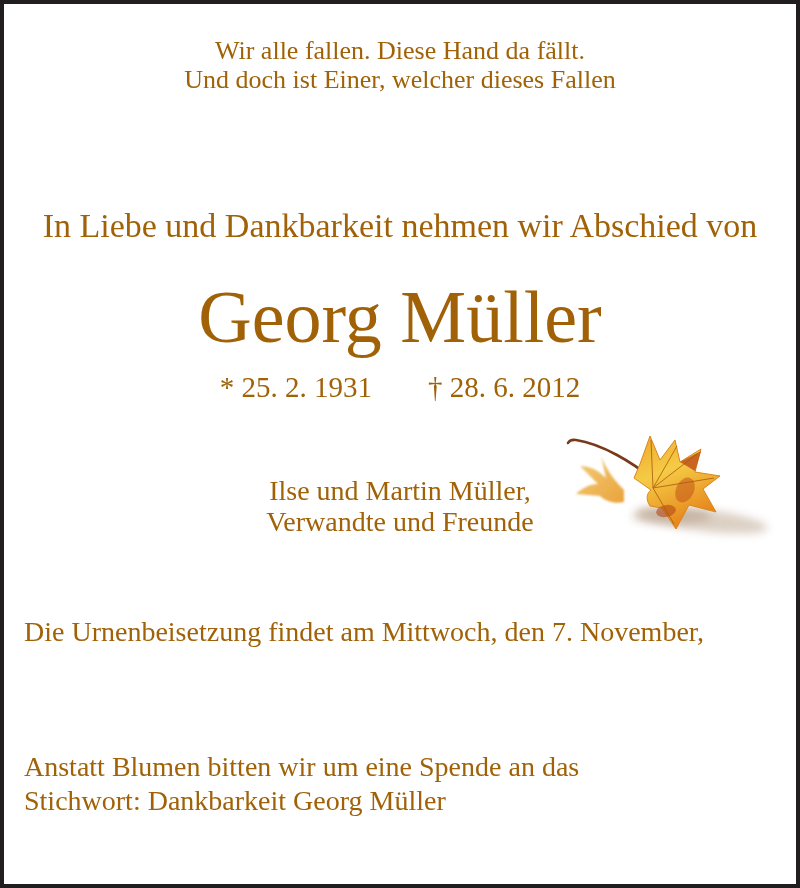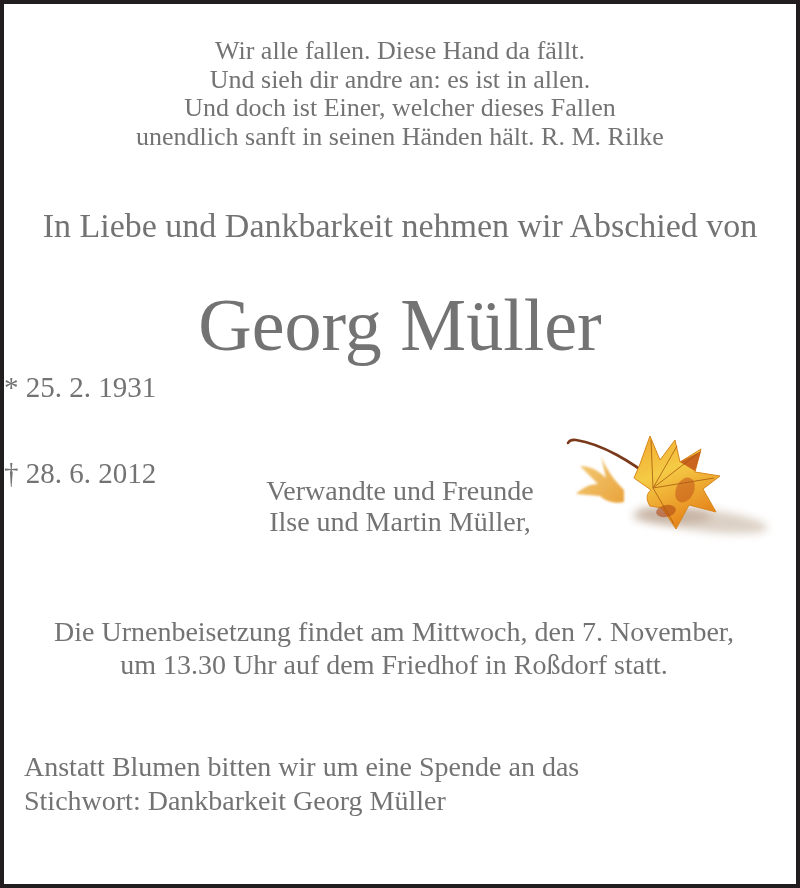--- a/index.html
+++ b/index.html
@@ -8,109 +8,106 @@
     background: #ffffff;
   }
   .ad {
     position: relative;
     width: 800px;
     height: 888px;
     box-sizing: border-box;
     border: 4px solid #221e1f;
     background: #ffffff;
     font-family: "Liberation Serif", serif;
-    color: #737373;
+    color: #a16207;
     overflow: hidden;
   }
   .poem {
     position: absolute;
     top: 33px; left: 0; right: 0;
     text-align: center;
     font-size: 26px;
     line-height: 28.5px;
   }
   .intro {
     position: absolute;
     top: 204px; left: 0; right: 0;
     text-align: center;
     font-size: 34px;
     line-height: 36px;
     font-family: Liberation Serif, serif;
   }
   .name {
     position: absolute;
     top: 275px; left: 0; right: 0;
-    margin: 8px;
+    margin: 0;
     text-align: center;
     font-size: 74px;
     line-height: 76px;
     font-weight: normal;
   }
   .dates {
     position: absolute;
     top: 368px; left: 0; right: 0;
     display: flex;
     justify-content: center;
     gap: 56px;
     font-size: 29px;
     line-height: 30px;
-    flex-direction: column;
   }
   .mourners {
     position: absolute;
     top: 471px; left: 0; right: 0;
     text-align: center;
     font-size: 28px;
     line-height: 31px;
   }
   .leaf-wrap {
     position: absolute;
     top: 412px; left: 550px;
     width: 220px; height: 135px;
   }
   .burial {
     position: absolute;
     top: 611px; left: 20px; right: 32px;
-    text-align: center;
+    text-align: left;
     font-size: 28px;
     line-height: 33px;
   }
   .donation {
     position: absolute;
     top: 706px; left: 20px; right: 20px;
     text-align: left;
     font-size: 28px;
     line-height: 34px;
     margin-top: 40px;
   }
 </style>
 </head>
 <body>
 
 <div class="ad">
 
   <div class="poem">
     <div>Wir alle fallen. Diese Hand da fällt.</div>
-    <div>Und sieh dir andre an: es ist in allen.</div>
     <div>Und doch ist Einer, welcher dieses Fallen</div>
-    <div>unendlich sanft in seinen Händen hält. R. M. Rilke</div>
   </div>
 
   <div class="intro">In Liebe und Dankbarkeit nehmen wir Abschied von</div>
 
   <h1 class="name">Georg Müller</h1>
 
   <div class="dates">
     <span>* 25. 2. 1931</span>
     <span>† 28. 6. 2012</span>
   </div>
 
   <div class="mourners">
+    <div>Ilse und Martin Müller,</div>
     <div>Verwandte und Freunde</div>
-    <div>Ilse und Martin Müller,</div>
   </div>
 
   <div class="leaf-wrap">
     <svg width="220" height="135" viewBox="0 0 220 135" xmlns="http://www.w3.org/2000/svg">
       <defs>
         <linearGradient id="leafGrad" x1="0" y1="0" x2="0.4" y2="1">
           <stop offset="0" stop-color="#f0a62e"></stop>
           <stop offset="0.45" stop-color="#f5cb45"></stop>
           <stop offset="1" stop-color="#e6861c"></stop>
         </linearGradient>
@@ -150,21 +147,20 @@
         <path d="M99 72 L 123 30"></path>
         <path d="M99 72 L 143 38"></path>
         <path d="M99 72 L 160 62"></path>
         <path d="M99 72 L 120 108"></path>
       </g>
     </svg>
   </div>
 
   <div class="burial">
     <div>Die Urnenbeisetzung findet am Mittwoch, den 7. November,</div>
-    <div>um 13.30 Uhr auf dem Friedhof in Roßdorf statt.</div>
   </div>
 
   <div class="donation">
     <div>Anstatt Blumen bitten wir um eine Spende an das</div>
     <div>Stichwort: Dankbarkeit Georg Müller</div>
   </div>
 
 </div>
 
 </body></html>

